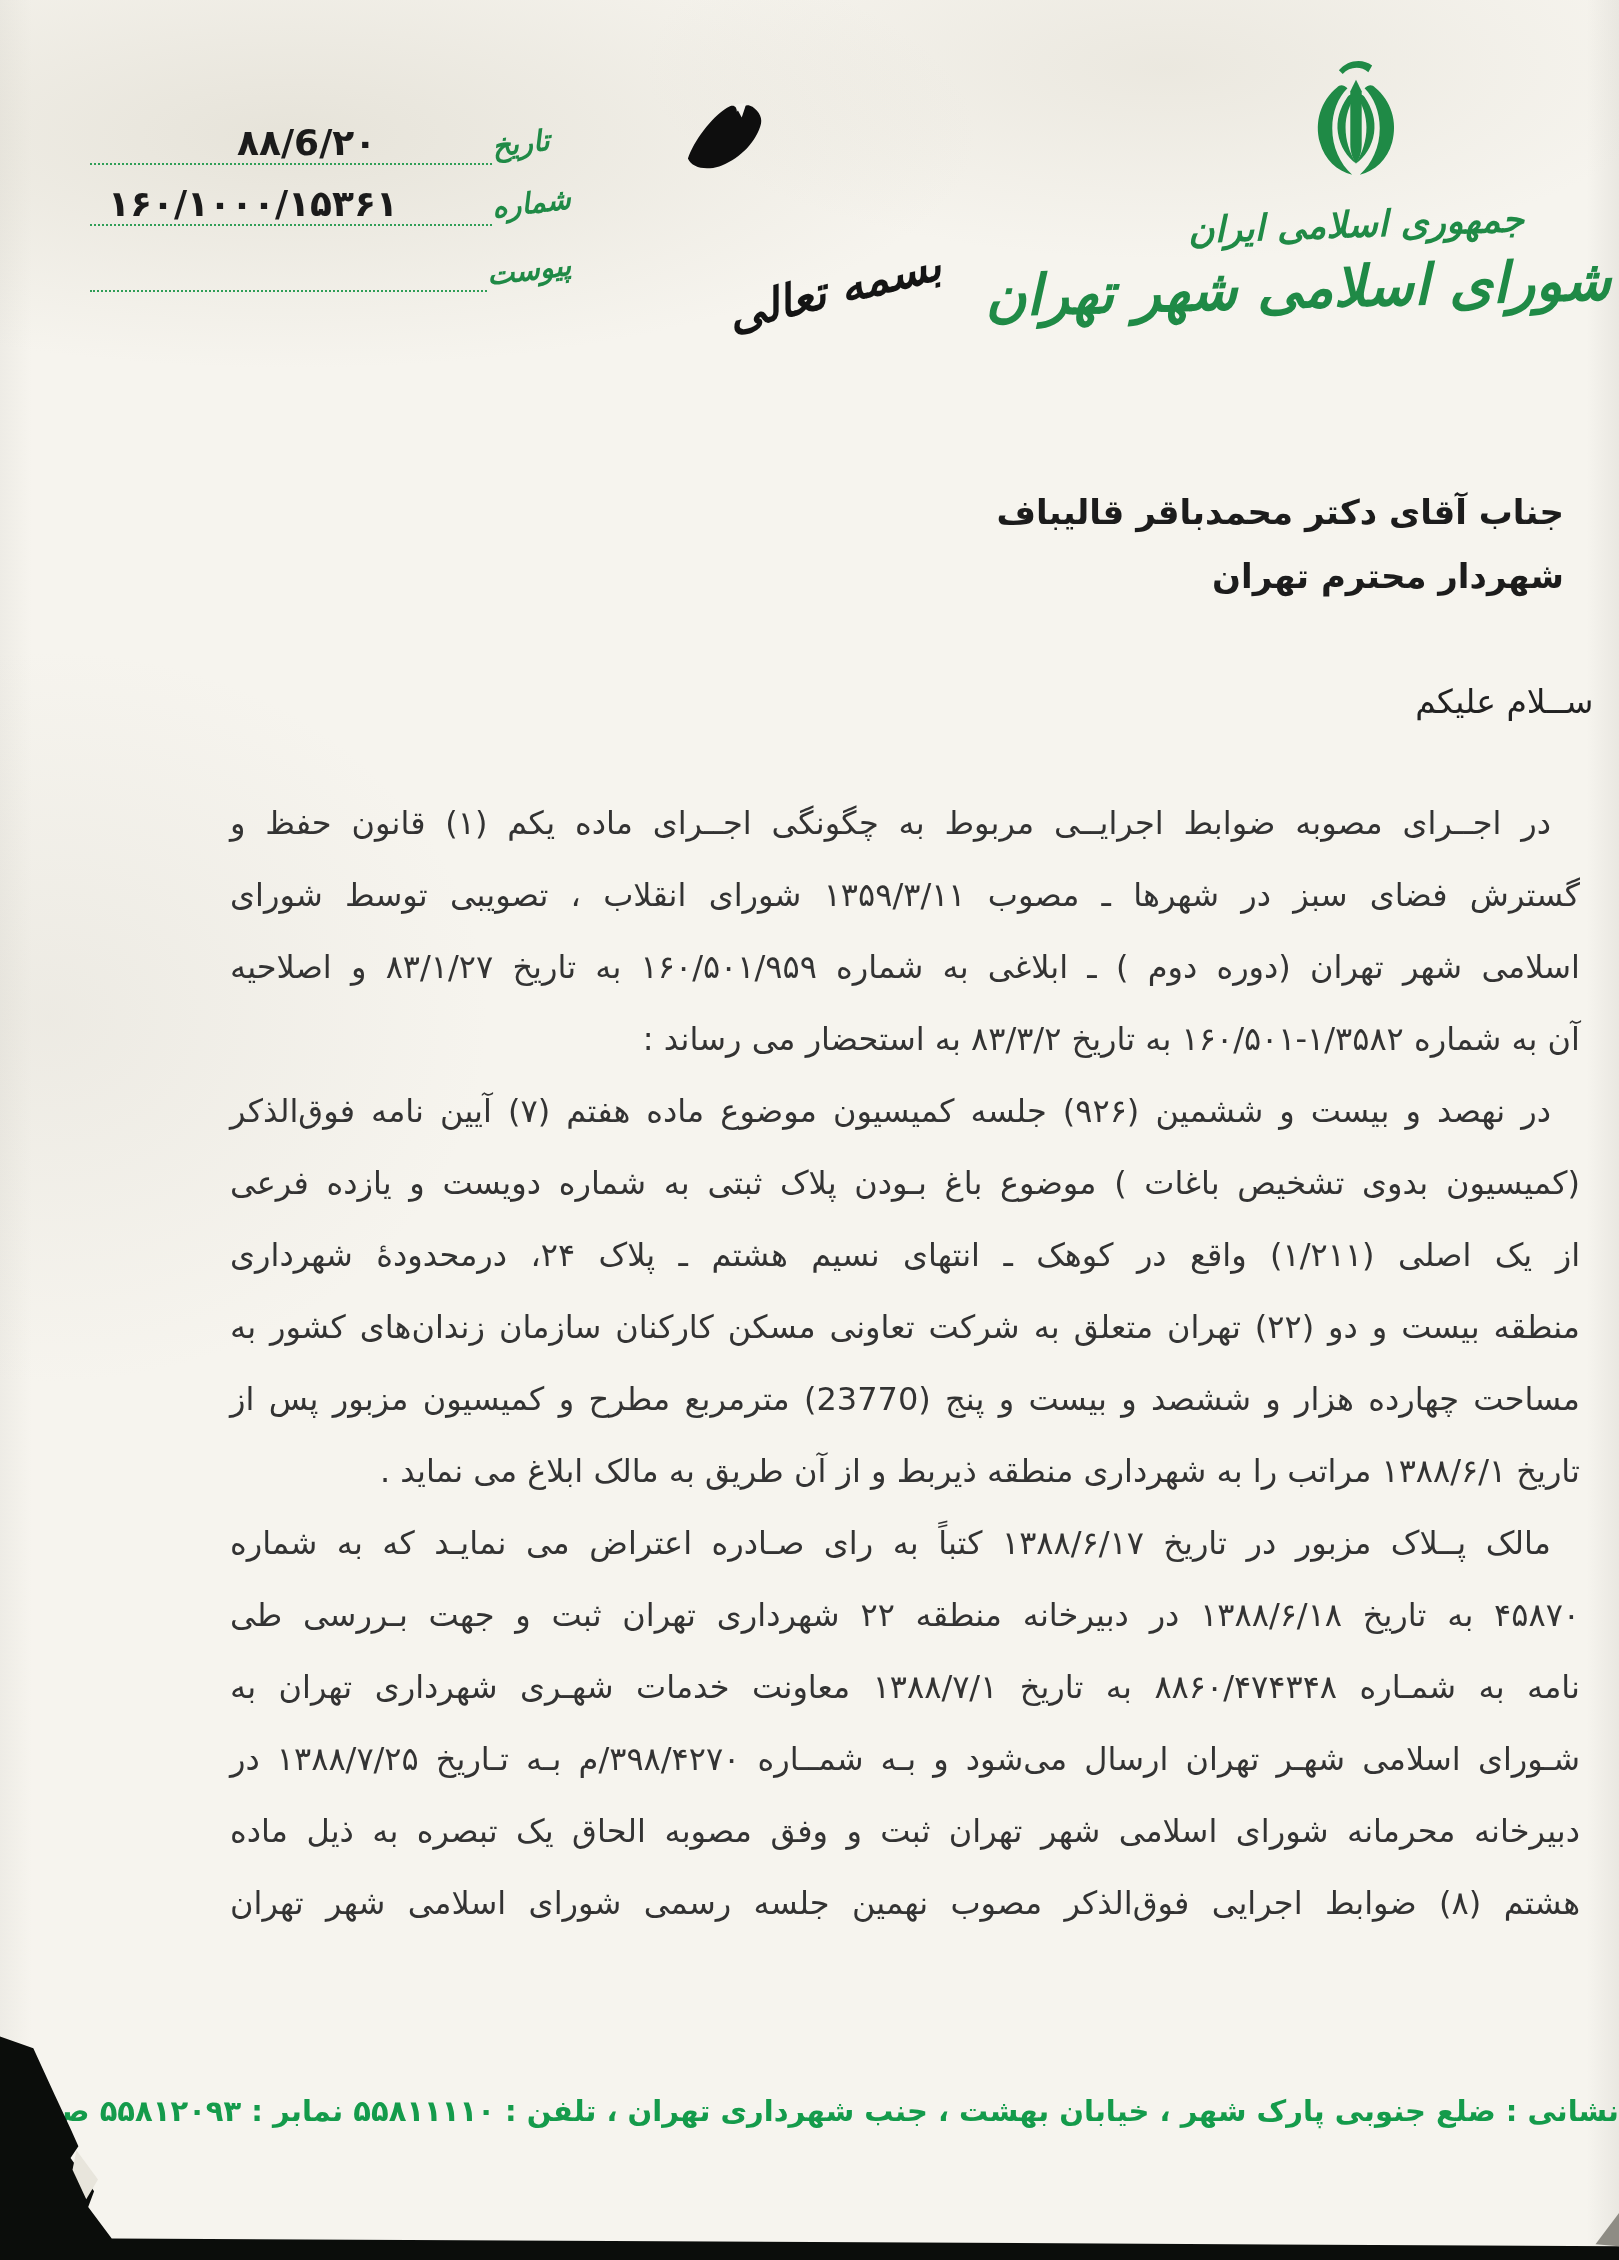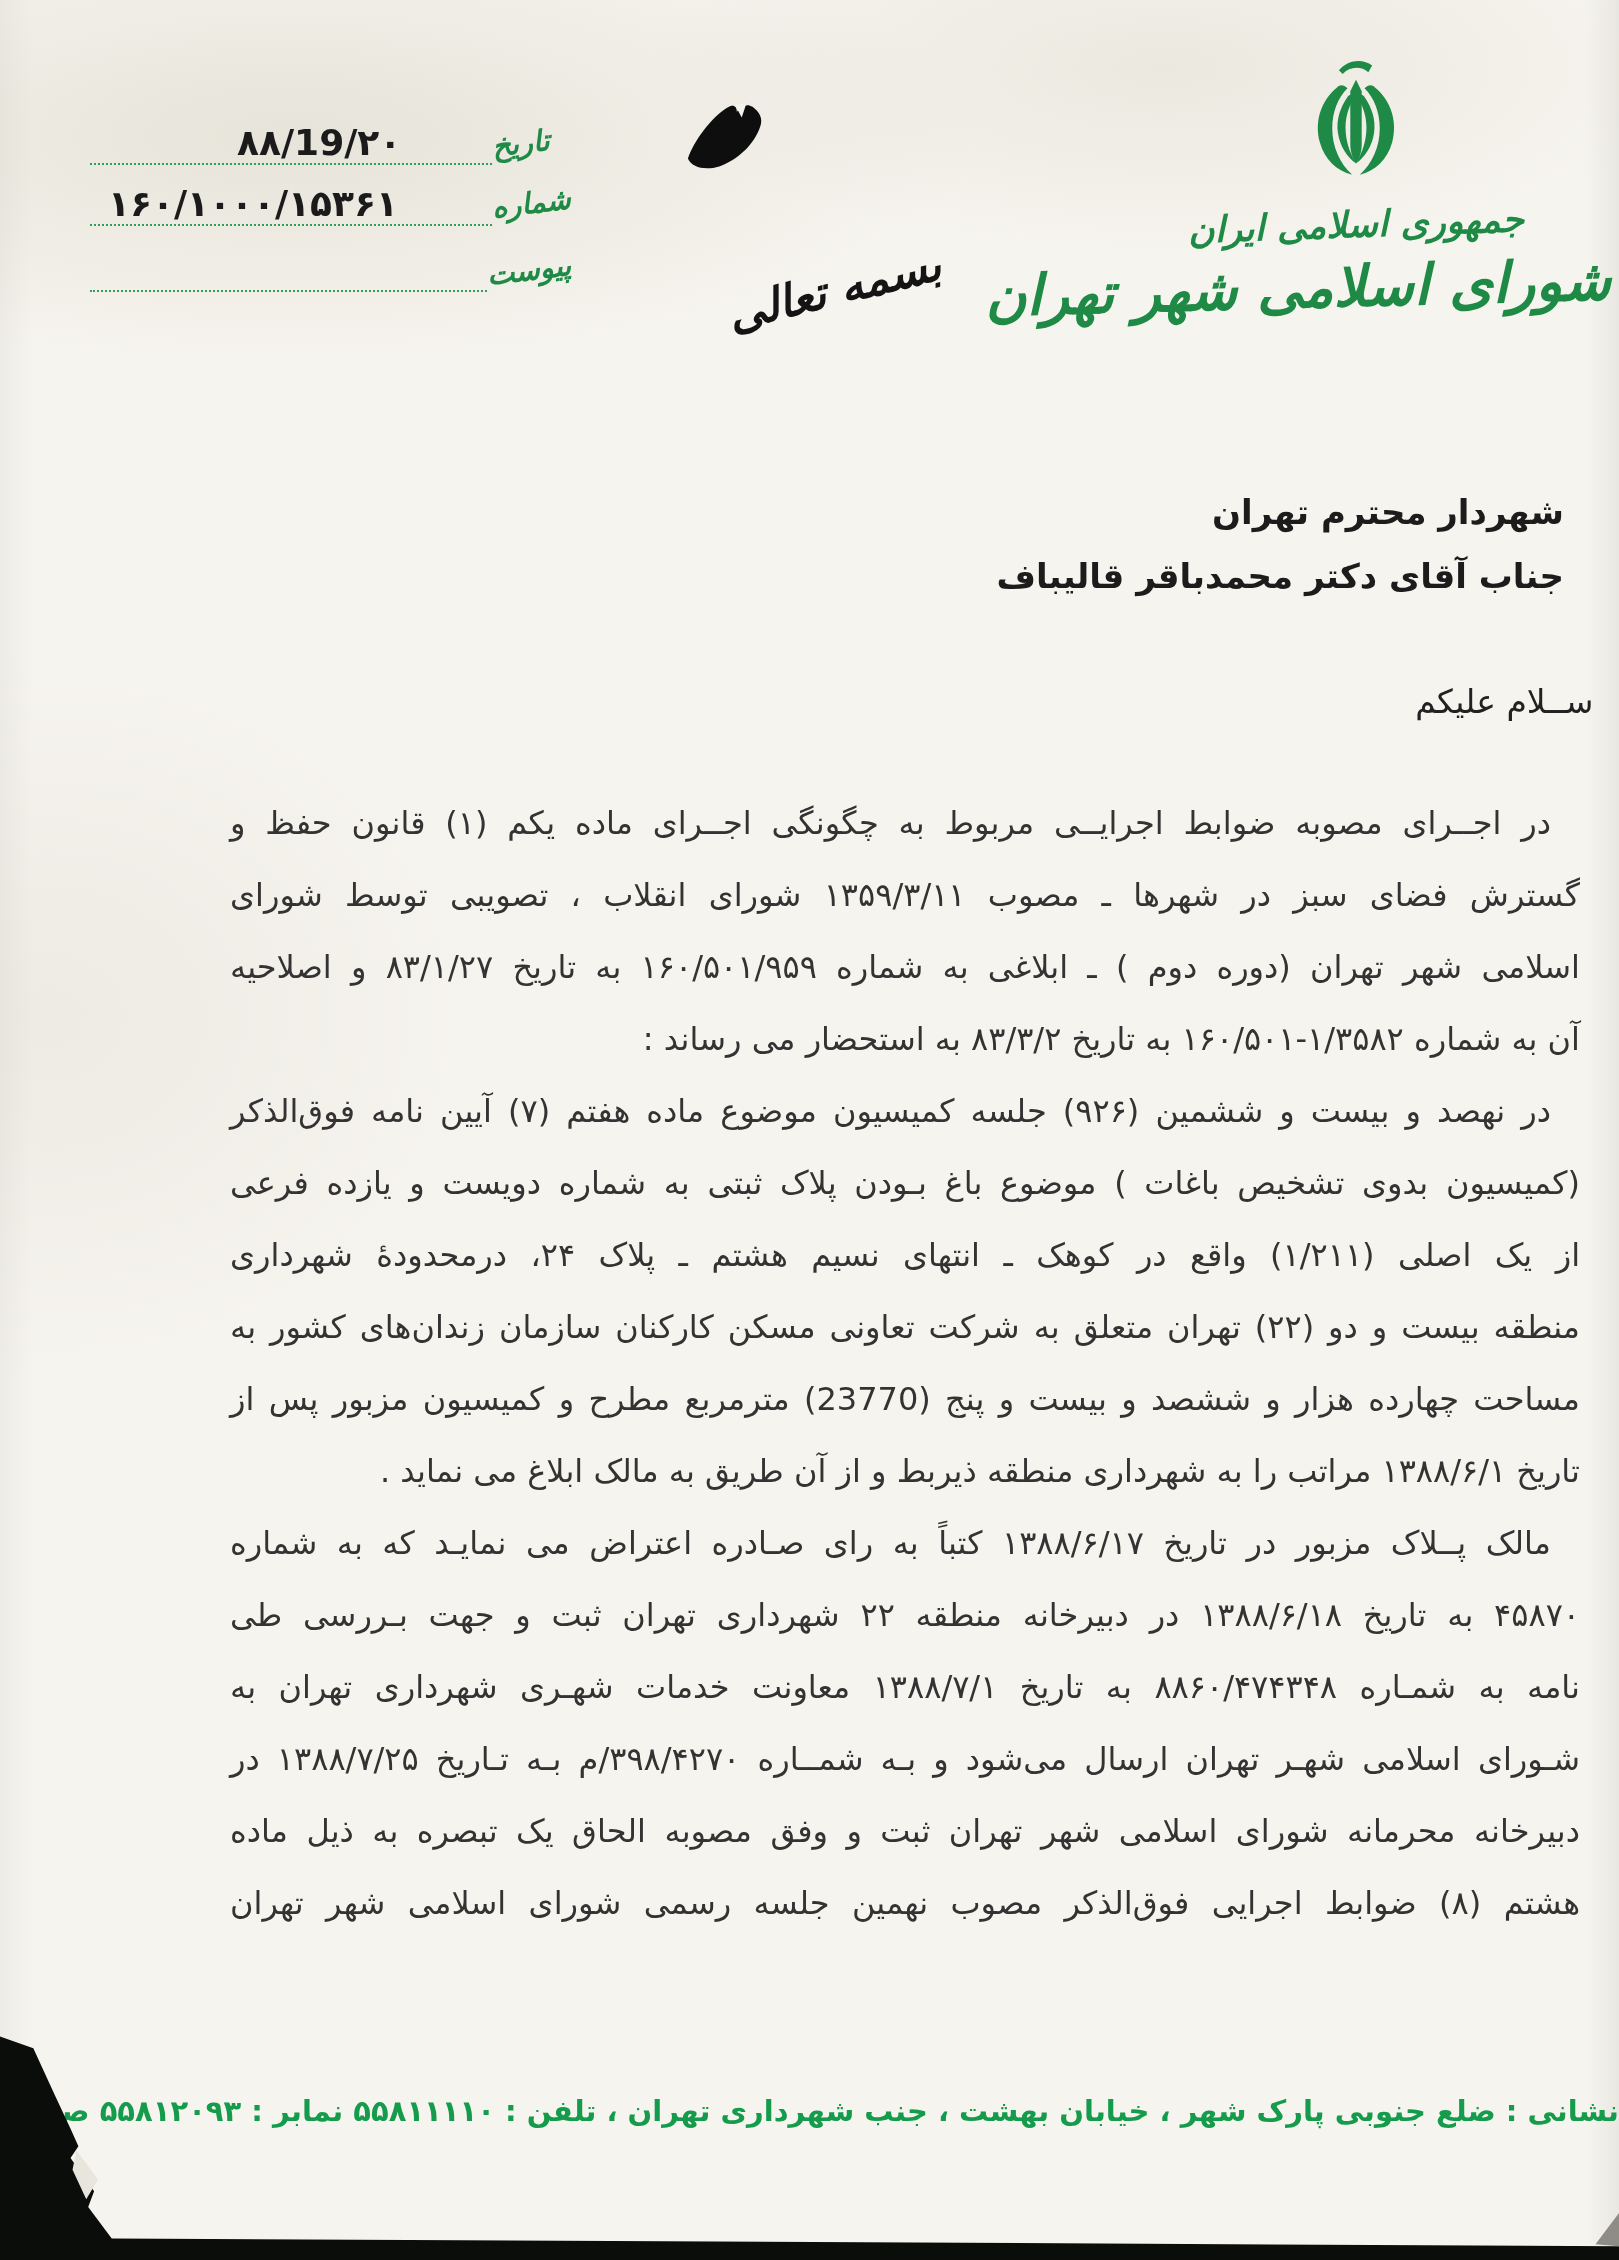--- a/index.html
+++ b/index.html
@@ -95,21 +95,21 @@
       </g>
     </svg>
     <div class="republic">جمهوری اسلامی ایران</div>
     <div class="council">شورای اسلامی شهر تهران</div>
   </div>
 
   <div class="meta">
     <div class="meta-row date">
       <span class="meta-label">تاریخ</span>
       <span class="meta-line">
-        <span class="meta-value">۸۸/19/۲۰</span>
+        <span class="meta-value">۸۸/6/۲۰</span>
       </span>
     </div>
     <div class="meta-row number">
       <span class="meta-label">شماره</span>
       <span class="meta-line">
         <span class="meta-value">۱۶۰/۱۰۰۰/۱۵۳۶۱</span>
       </span>
     </div>
     <div class="row-gap"></div>
     <div class="meta-row attach">
@@ -121,22 +121,22 @@
   </div>
 
   <svg class="ink-stain" viewBox="0 0 112 92" aria-hidden="true">
     <path fill="#0e0e0e" d="M14,64 C20,46 38,22 54,12 C60,8 64,10 64,16 C68,11 74,7 80,11 C87,16 91,23 88,31 C82,50 64,66 46,72 C33,76 18,74 14,64 Z"></path>
     <path fill="#f4f2ec" d="M62,9 L74,7 L69,22 Z"></path>
   </svg>
 
   <div class="besmele">بسمه تعالی</div>
 
   <div class="recipient">
+    <div>جناب آقای دکتر محمدباقر قالیباف</div>
     <div>شهردار  محترم تهران</div>
-    <div>جناب آقای دکتر محمدباقر قالیباف</div>
   </div>
 
   <div class="greeting">ســلام علیکم</div>
 
   <div class="body-text">
     <div class="bline indent">در اجــرای مصوبه ضوابط اجرایــی مربوط به چگونگی اجــرای ماده یکم (۱) قانون حفظ و</div>
     <div class="bline">گسترش فضای سبز در شهرها ـ مصوب ۱۳۵۹/۳/۱۱ شورای انقلاب ، تصویبی توسط شورای</div>
     <div class="bline">اسلامی شهر تهران (دوره دوم ) ـ ابلاغی به شماره ۱۶۰/۵۰۱/۹۵۹ به تاریخ ۸۳/۱/۲۷ و اصلاحیه</div>
     <div class="bline end">آن به شماره ۱/۳۵۸۲-۱۶۰/۵۰۱ به تاریخ ۸۳/۳/۲ به استحضار می رساند :</div>
     <div class="bline indent">در نهصد و بیست و ششمین (۹۲۶) جلسه کمیسیون موضوع ماده هفتم (۷) آیین نامه فوق‌الذکر</div>

